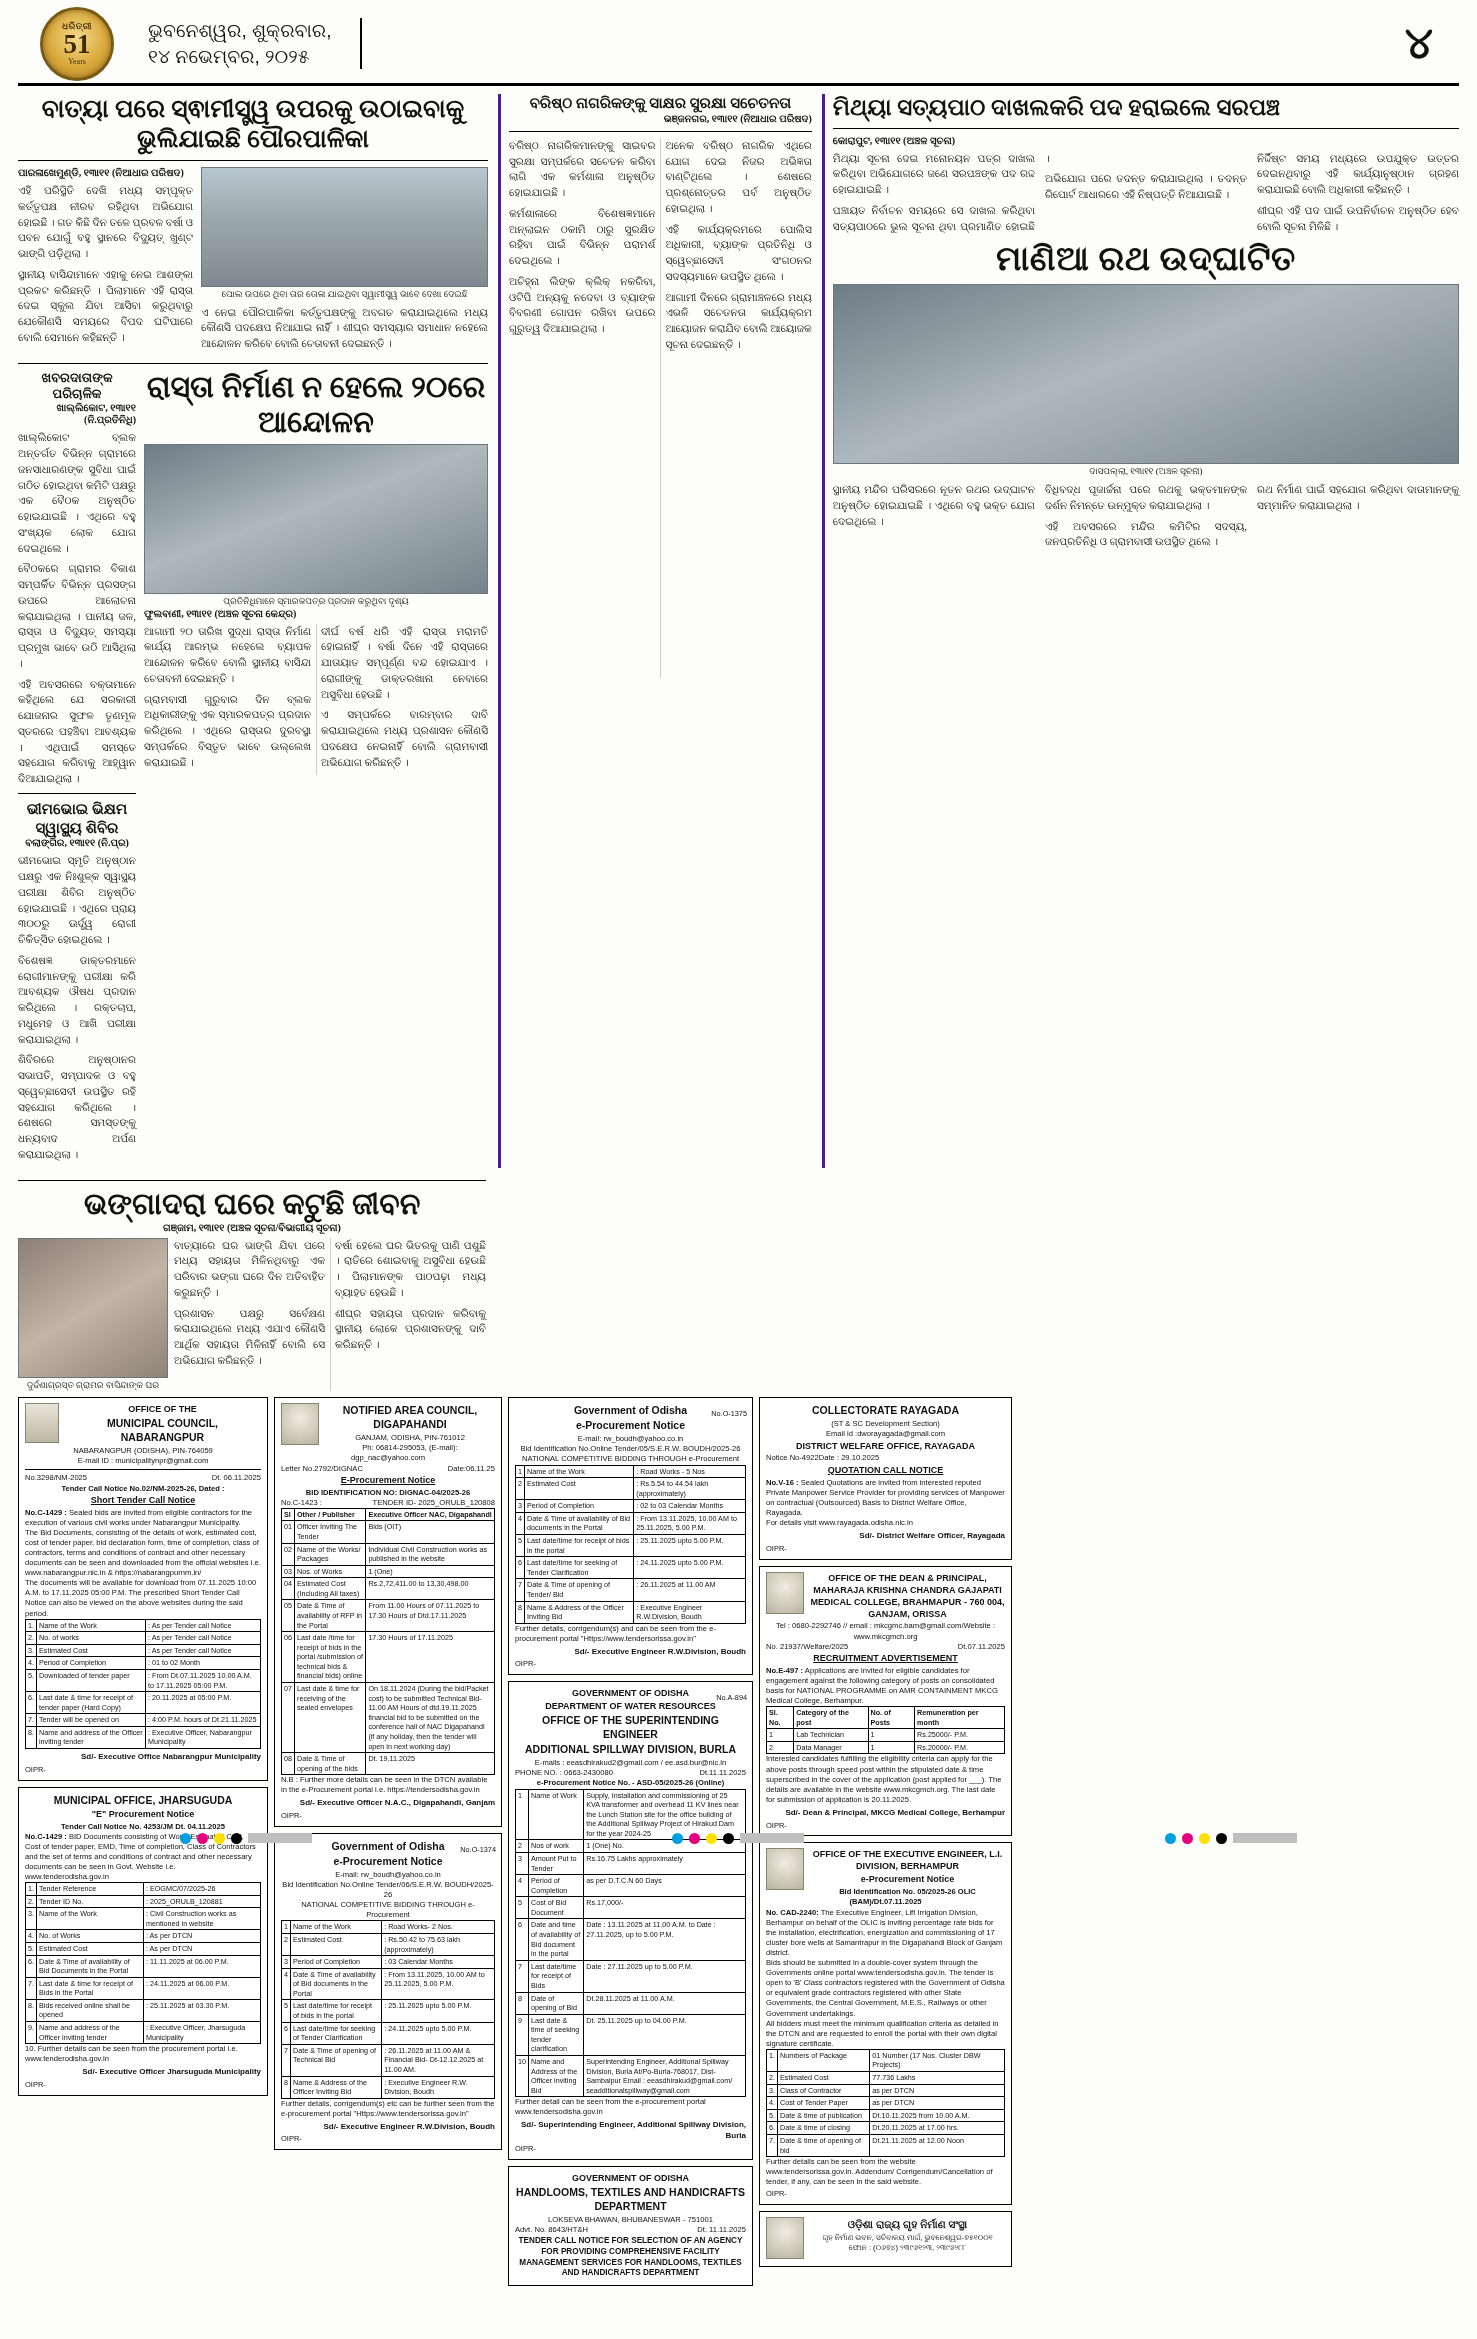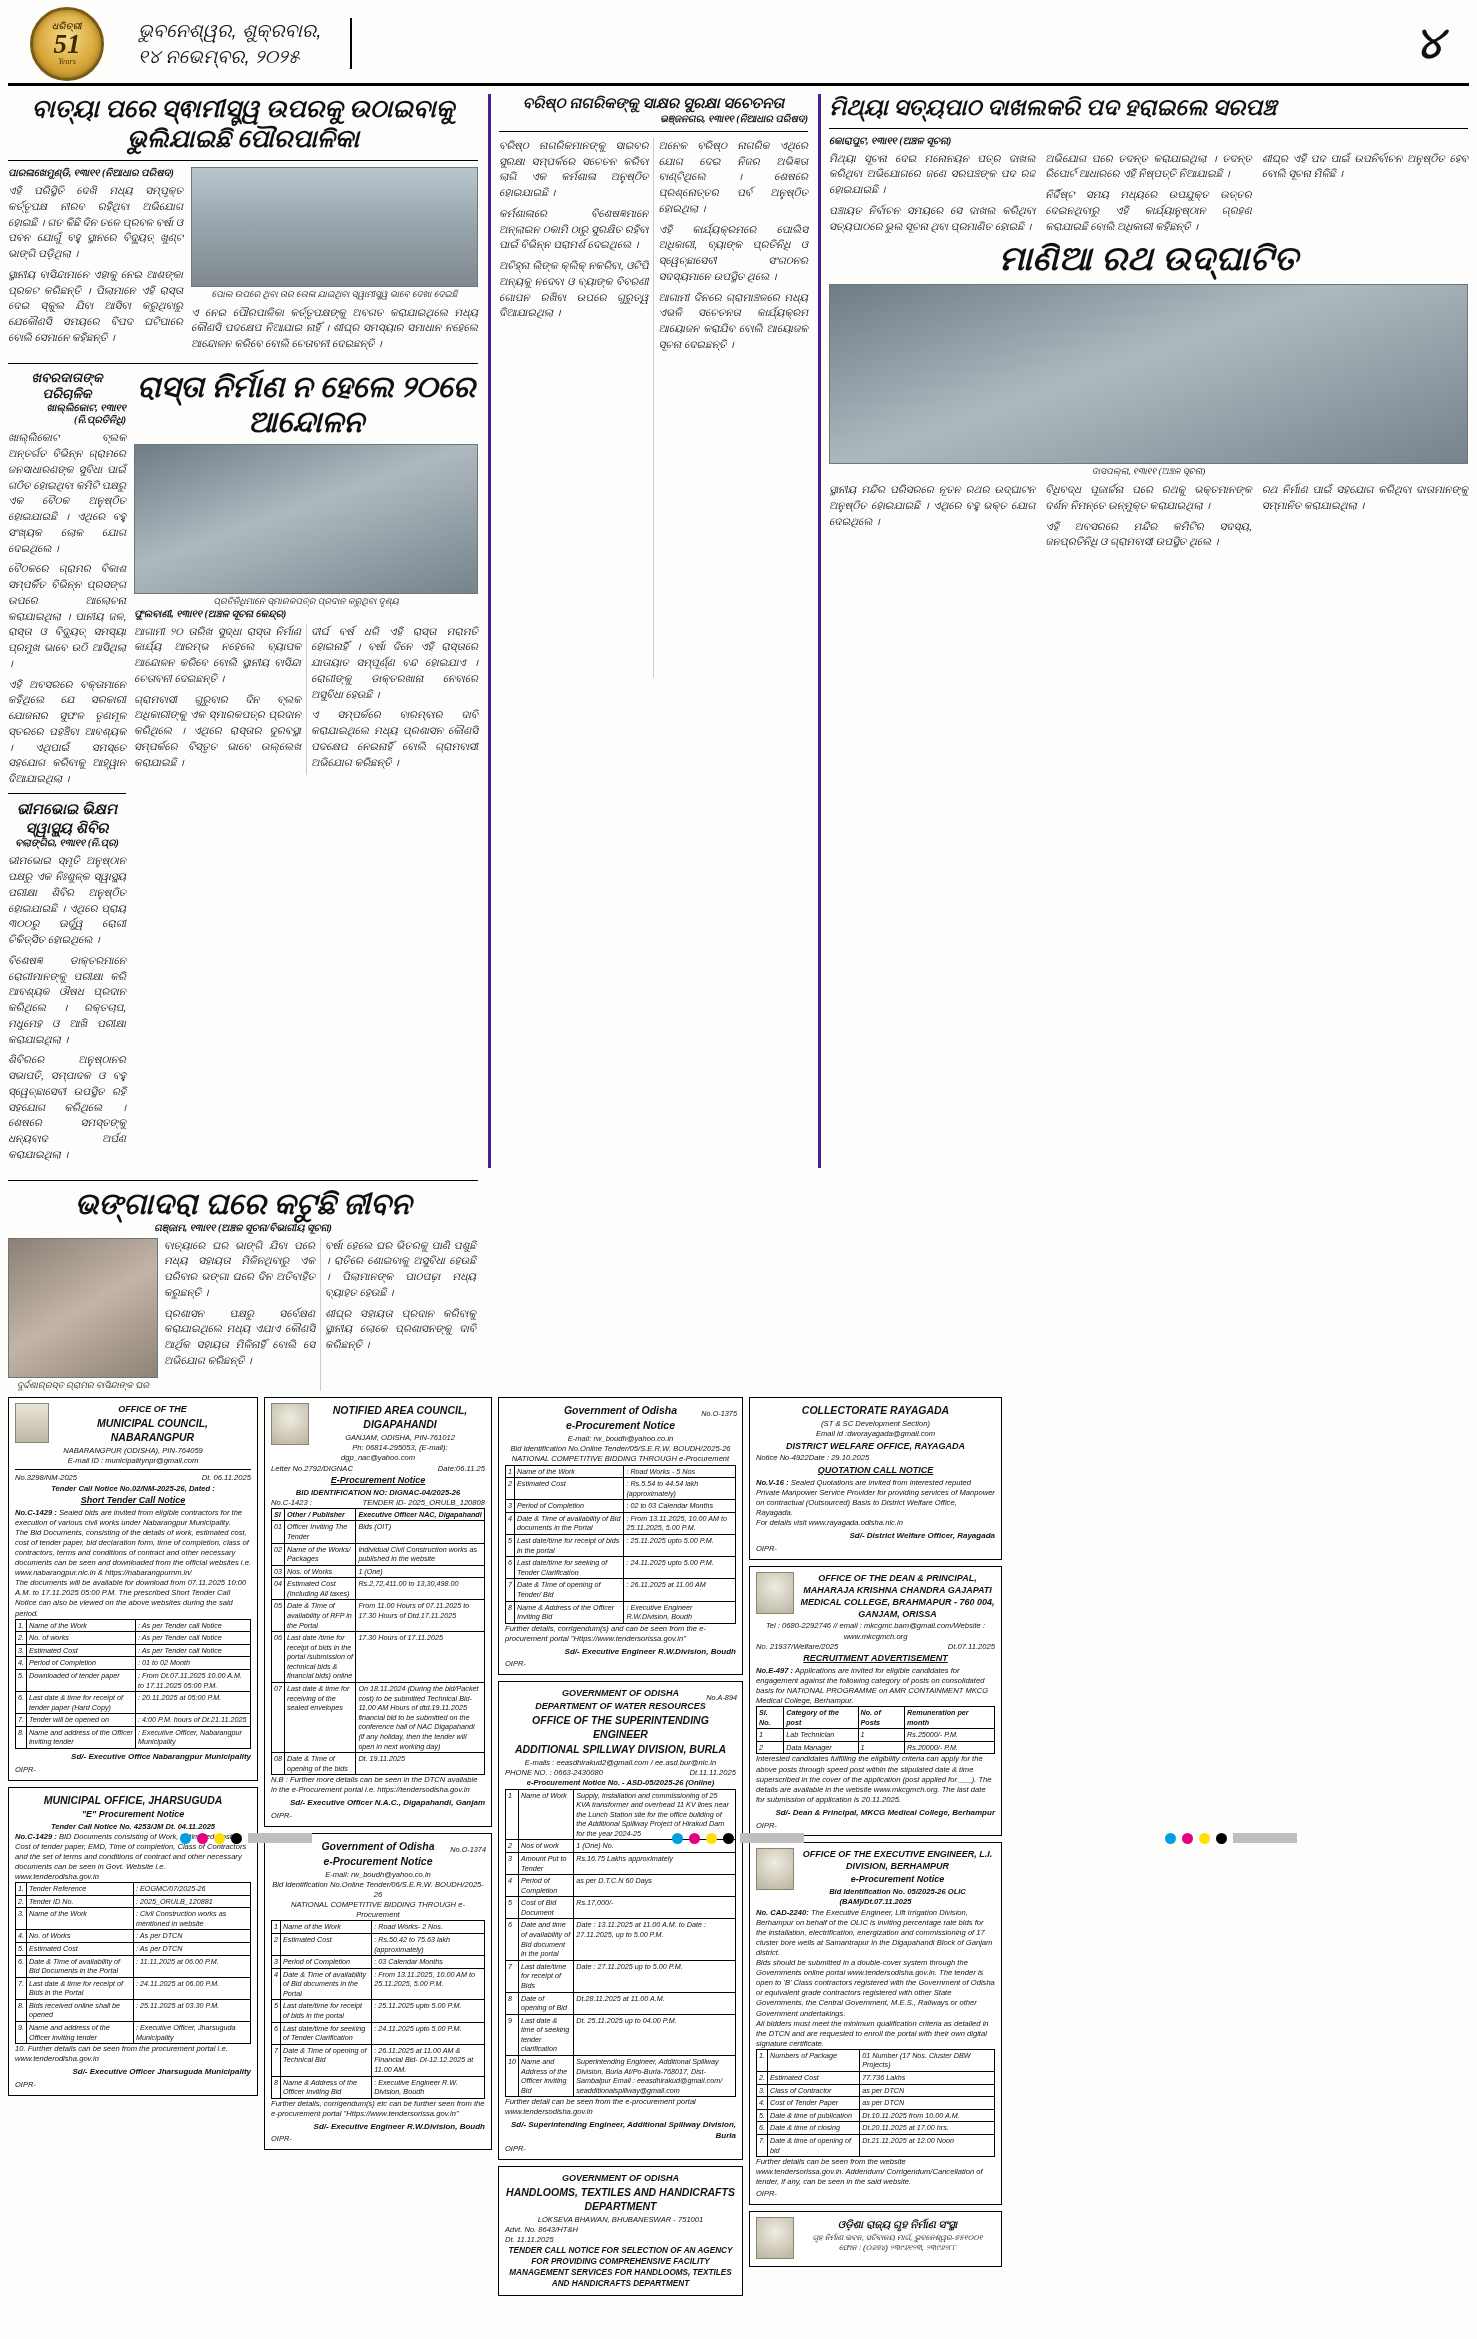--- a/index.html
+++ b/index.html
@@ -5,21 +5,21 @@
   * { box-sizing: border-box; }
   html, body { margin:0; padding:0; }
   body {
     width:1477px; height:2339px;
     background:#fdfdfb;
     font-family:"Liberation Serif", serif;
     color:#111;
     position:relative;
     overflow:hidden;
   }
-  .page { width:1477px; height:1847px; position:relative; padding:8px 8px;font-style:italic; }
+  .page { width:1477px; height:1847px; position:relative; padding:8px 18px; }
 
   
   .masthead { display:flex; align-items:center; border-bottom:3px solid #000; padding:6px 4px 10px 4px; height:78px; }
   .logo-wrap { width:110px; display:flex; align-items:center; justify-content:center; }
   .logo {
     width:74px; height:74px; border-radius:50%;
     background:radial-gradient(circle at 50% 40%, #f6d98b 0%, #d9a93b 55%, #b8862a 100%);
     border:3px solid #7a5a14; display:flex; flex-direction:column; align-items:center; justify-content:center;
     box-shadow:inset 0 0 6px rgba(0,0,0,.35);
   }
@@ -609,21 +609,21 @@
           </table>
         <div>Further detail can be seen from the e-procurement portal www.tendersodisha.gov.in</div>
         <div class="sign">Sd/- Superintending Engineer, Additional Spillway Division, Burla</div>
         <div class="oipr">OIPR-</div>
       </div>
 
       <div class="ad">
         <h4>GOVERNMENT OF ODISHA</h4>
         <h3>HANDLOOMS, TEXTILES AND HANDICRAFTS DEPARTMENT</h3>
         <div class="ctr">LOKSEVA BHAWAN, BHUBANESWAR - 751001</div>
-        <div style="display:flex;justify-content:space-between;flex-direction:column;">
+        <div style="display:flex;justify-content:space-between;">
           <span>Advt. No. 8643/HT&amp;H</span>
           <span>Dt. 11.11.2025</span>
         </div>
         <h5>TENDER CALL NOTICE FOR SELECTION OF AN AGENCY FOR PROVIDING COMPREHENSIVE FACILITY MANAGEMENT SERVICES FOR HANDLOOMS, TEXTILES AND HANDICRAFTS DEPARTMENT</h5>
 
       </div>
     </div>
 
     <div class="adcol" style="width:253px;">
       <div class="ad">

